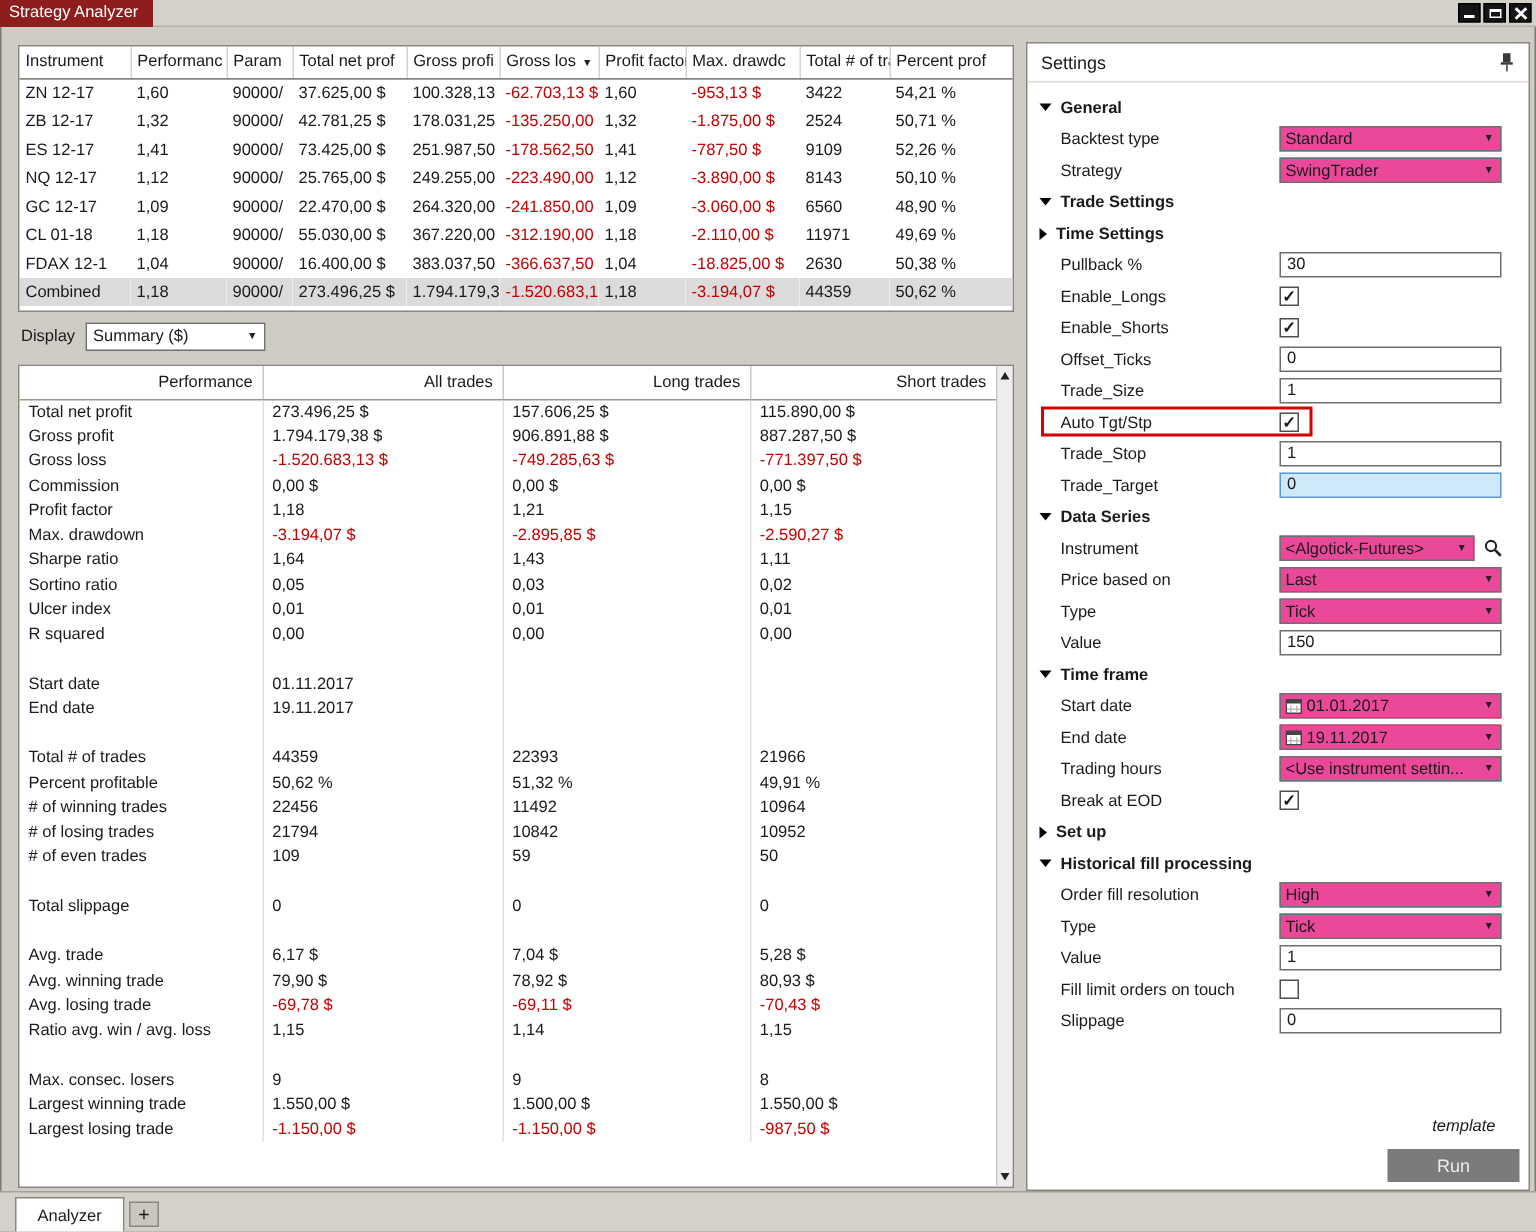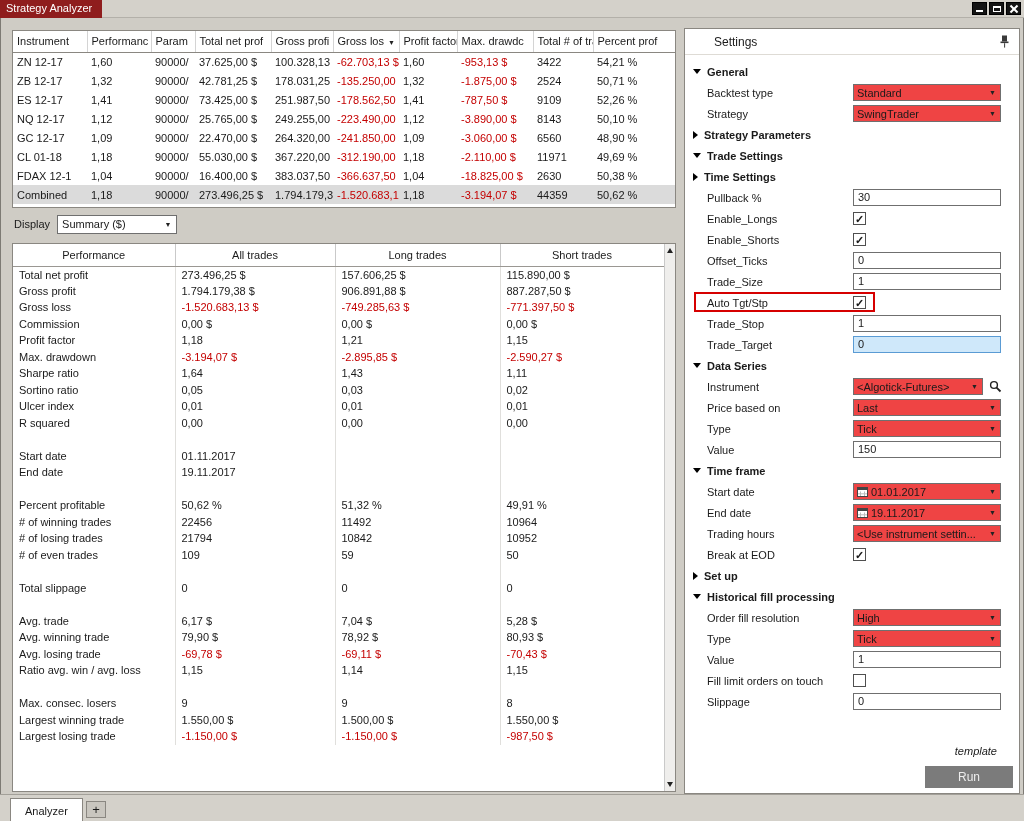--- a/index.html
+++ b/index.html
@@ -39,43 +39,43 @@
   .sort-arrow { font-size:7px; margin-left:4px; color:#222; }
 
   
   #display-row { position:absolute; left:14px; top:214px; height:20px; display:flex; align-items:center; gap:7px; }
   #display-select { width:120px; height:19px; border:1px solid #6f6f6f; background:#fff; display:flex; align-items:center; cursor:pointer; }
   #display-select .val { flex:1; padding:0 4px; white-space:nowrap; overflow:hidden; }
   #display-select .dd { width:16px; text-align:center; font-size:7px; color:#222; }
 
   
   #perf-table { width:calc(100% - 11px); }
-  #perf-table th { font-weight:normal; text-align:center; padding:0 6px; height:22px;
+  #perf-table th { font-weight:normal; text-align:right; padding:0 6px; height:22px;
     border-right:1px solid #c9c9c9; border-bottom:1px solid #9a9792; white-space:nowrap; overflow:hidden; }
   #perf-table td { padding:0 6px; height:16.5px; border-right:1px solid #e0dfdc; white-space:nowrap; overflow:hidden; }
   #perf-scrollbar { position:absolute; top:0; right:0; bottom:0; width:11px; background:#efeeec; border-left:1px solid #c9c9c9; }
   .sb-arrow { position:absolute; left:0; right:0; height:11px; display:flex; align-items:center; justify-content:center; cursor:pointer; }
   .sb-arrow.up { top:1px; } .sb-arrow.down { bottom:1px; }
   .tri-up   { width:0; height:0; border-left:3px solid transparent; border-right:3px solid transparent; border-bottom:5px solid #222; }
   .tri-down { width:0; height:0; border-left:3px solid transparent; border-right:3px solid transparent; border-top:5px solid #222; }
 
   
   #settings-header { height:26px; display:flex; align-items:center; padding:0 9px; border-bottom:1px solid #dedbd5; }
-  #settings-title { flex:1; font-size:12px;margin-left:20px; }
+  #settings-title { flex:1; font-size:12px; }
   #settings-pin { cursor:pointer; display:flex; align-items:center; }
   #settings-tree { padding-top:6px; }
   .s-row { height:21px; display:flex; align-items:center; position:relative; padding-right:6px; }
   .s-row.group { padding-left:8px; font-weight:bold; cursor:pointer; }
   .s-row.item  { padding-left:22px; }
   .tri { width:0; height:0; margin-right:6px; flex:none; }
   .tri.down  { border-left:4px solid transparent; border-right:4px solid transparent; border-top:5px solid #000; }
   .tri.right { border-top:4px solid transparent; border-bottom:4px solid transparent; border-left:5px solid #000; }
   .i-lbl { width:144px; flex:none; white-space:nowrap; overflow:hidden; }
   .ctl { position:absolute; left:168px; height:17px; }
-  .ctl.sel { width:148px; border:1px solid #6f6f6f; background:#ef4444; display:flex; align-items:center; cursor:pointer; }
+  .ctl.sel { width:148px; border:1px solid #6f6f6f; background:#ec4899; display:flex; align-items:center; cursor:pointer; }
   .ctl.sel.narrow { width:130px; }
   .ctl.sel .val { flex:1; padding:0 3px; white-space:nowrap; overflow:hidden; }
   .ctl.sel .dd { width:15px; text-align:center; font-size:7px; color:#222; flex:none; }
   .ctl.sel .cal { margin-left:3px; display:flex; align-items:center; flex:none; }
   .ctl.inp { width:148px; border:1px solid #6f6f6f; background:#fff; padding:1px 4px; cursor:text; }
   .ctl.inp.focus { background:var(--focus-bg,#cfe8fa); border-color:#5a9bd4; }
   .ctl.chk { width:13px; height:13px; top:4px; border:1px solid #4f4f4f; background:#fff; display:flex; align-items:center; justify-content:center;
     font-size:11px; font-weight:bold; line-height:10px; cursor:pointer; }
   .search-btn { position:absolute; left:304px; top:4px; cursor:pointer; display:flex; }
   .hl-box { position:absolute; left:9px; top:0; width:181px; height:20px; border:2px solid var(--highlight-red,#d60000); pointer-events:none; }
@@ -341,20 +341,26 @@
           <td></td>
           <td></td>
         </tr>
         <tr>
           <td></td>
           <td></td>
           <td></td>
           <td></td>
         </tr>
         <tr>
+          <td>Total # of trades</td>
+          <td>44359</td>
+          <td>22393</td>
+          <td>21966</td>
+        </tr>
+        <tr>
           <td>Percent profitable</td>
           <td>50,62 %</td>
           <td>51,32 %</td>
           <td>49,91 %</td>
         </tr>
         <tr>
           <td># of winning trades</td>
           <td>22456</td>
           <td>11492</td>
           <td>10964</td>
@@ -473,24 +479,20 @@
         </div>
       </div>
       <div class="s-row item">
         <span class="i-lbl">Strategy</span>
         <div class="ctl sel">
           <span class="val">SwingTrader</span>
           <span class="dd">▼</span>
         </div>
       </div>
       <div class="s-row group">
-        <span class="tri right"></span>
-        <span class="g-lbl">Strategy Parameters</span>
-      </div>
-      <div class="s-row group">
         <span class="tri down"></span>
         <span class="g-lbl">Trade Settings</span>
       </div>
       <div class="s-row group">
         <span class="tri right"></span>
         <span class="g-lbl">Time Settings</span>
       </div>
       <div class="s-row item">
         <span class="i-lbl">Pullback %</span>
         <div class="ctl inp">30</div>

